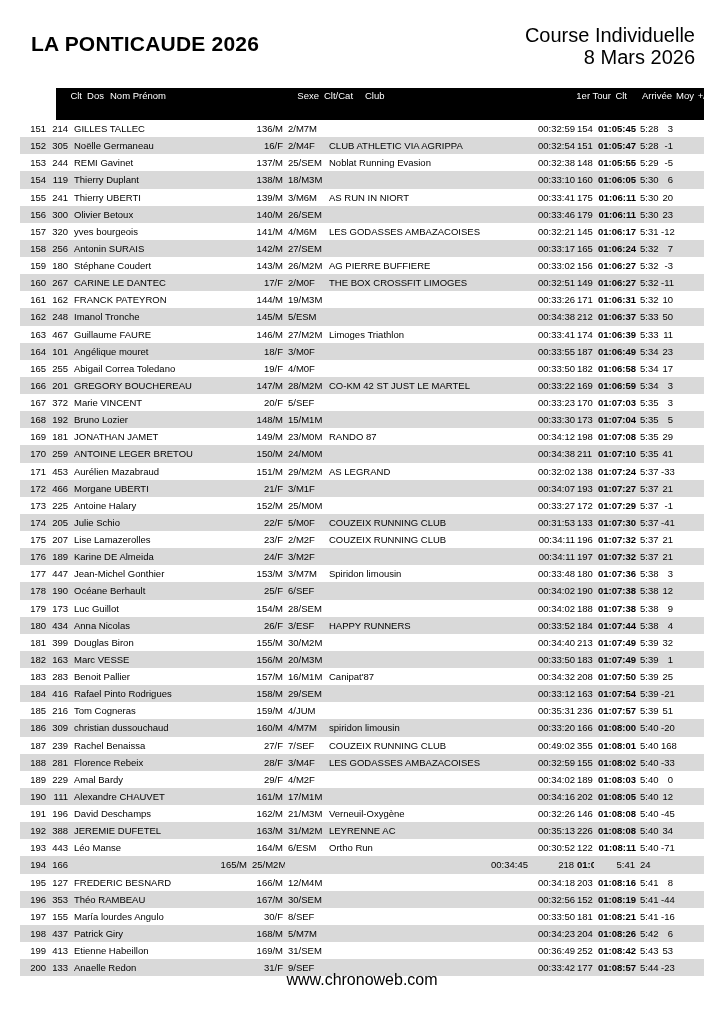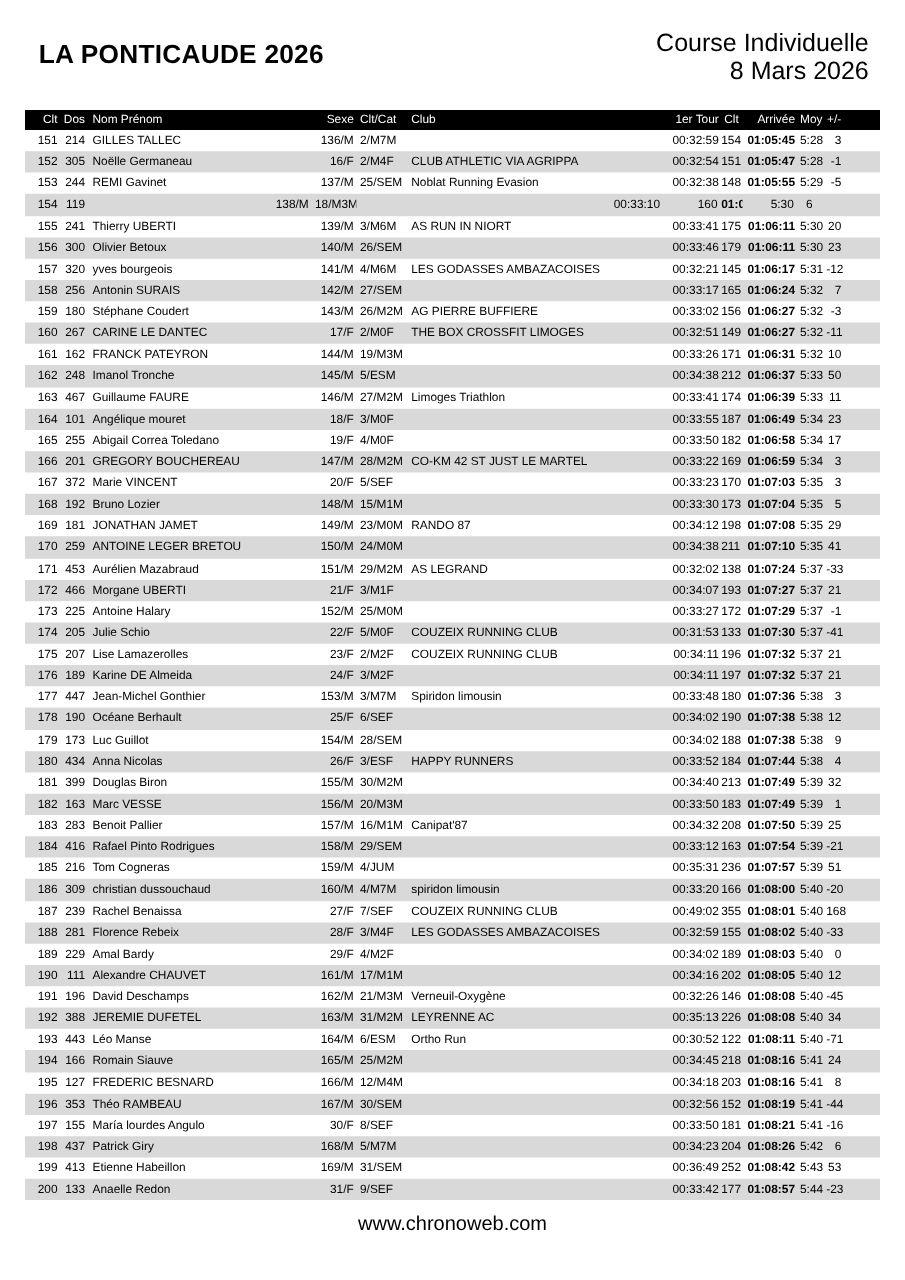--- a/index.html
+++ b/index.html
@@ -27,21 +27,21 @@
   .results-table { position:absolute; left:20px; top:88px; width:684px; }
   .tr {
     display:grid;
     grid-template-columns:28px 21px 180px 36px 40px 205px 47px 17px 46px 21px 23px;
     padding-right:20px;
     height:17.14px; line-height:17.14px;
     font-size:9.5px;
   }
   .thead .tr {
     background:var(--header-bg,#000); color:var(--header-text,#fff);
-    height:16px; line-height:16px;
+    height:32px; line-height:16px;margin-left:36px;
   }
   .tbody .tr:nth-child(even) { background:var(--row-alt,#d9d9d9); }
   .c { white-space:nowrap; overflow:hidden; }
   .col0 { text-align:right; padding-right:2px; }
   .col1 { text-align:right; padding-right:1px; }
   .col2 { text-align:left;  padding-left:5px; }
   .col3 { text-align:right; padding-right:2px; }
   .col4 { text-align:left;  padding-left:3px; }
   .col5 { text-align:left;  padding-left:4px; }
   .col6 { text-align:right; padding-right:2px; }
@@ -122,20 +122,21 @@
           <div class="c col5">Noblat Running Evasion</div>
           <div class="c col6">00:32:38</div>
           <div class="c col7">148</div>
           <div class="c col8">01:05:55</div>
           <div class="c col9">5:29</div>
           <div class="c col10">-5</div>
         </div>
         <div class="tr">
           <div class="c col0">154</div>
           <div class="c col1">119</div>
+          <div class="c col2">Thierry Duplant</div>
           <div class="c col3">138/M</div>
           <div class="c col4">18/M3M</div>
           <div class="c col5"></div>
           <div class="c col6">00:33:10</div>
           <div class="c col7">160</div>
           <div class="c col8">01:06:05</div>
           <div class="c col9">5:30</div>
           <div class="c col10">6</div>
         </div>
         <div class="tr">
@@ -641,21 +642,20 @@
           <div class="c col5">Ortho Run</div>
           <div class="c col6">00:30:52</div>
           <div class="c col7">122</div>
           <div class="c col8">01:08:11</div>
           <div class="c col9">5:40</div>
           <div class="c col10">-71</div>
         </div>
         <div class="tr">
           <div class="c col0">194</div>
           <div class="c col1">166</div>
-          <div class="c col2">Romain Siauve</div>
           <div class="c col3">165/M</div>
           <div class="c col4">25/M2M</div>
           <div class="c col5"></div>
           <div class="c col6">00:34:45</div>
           <div class="c col7">218</div>
           <div class="c col8">01:08:16</div>
           <div class="c col9">5:41</div>
           <div class="c col10">24</div>
         </div>
         <div class="tr">

